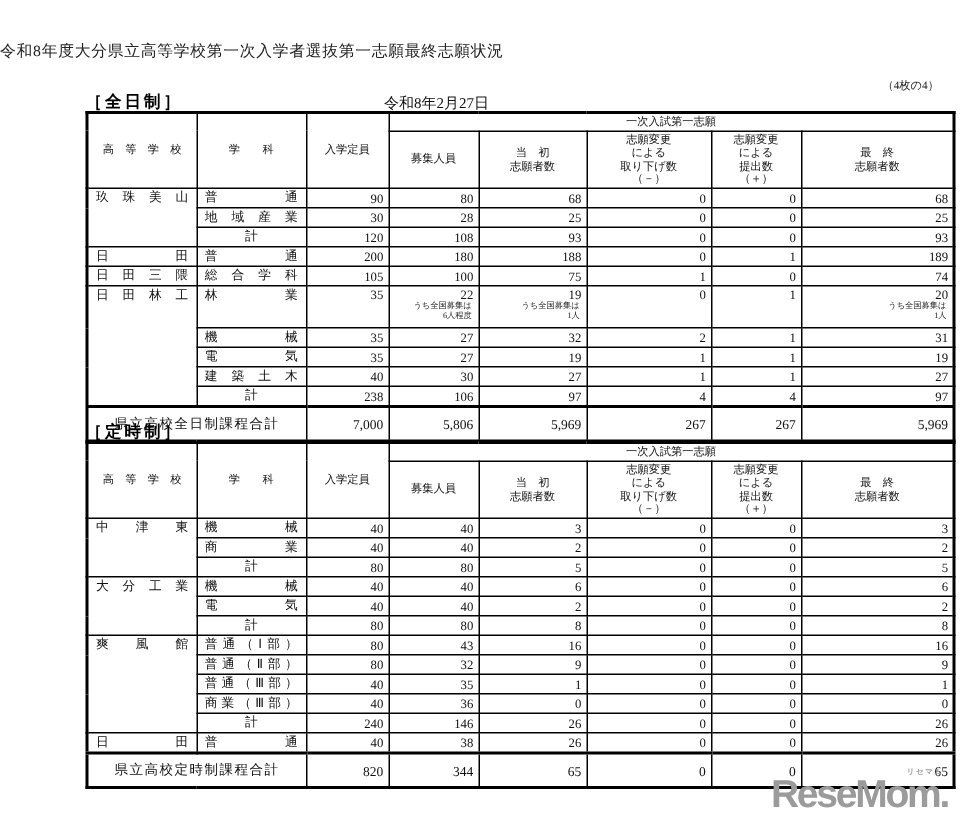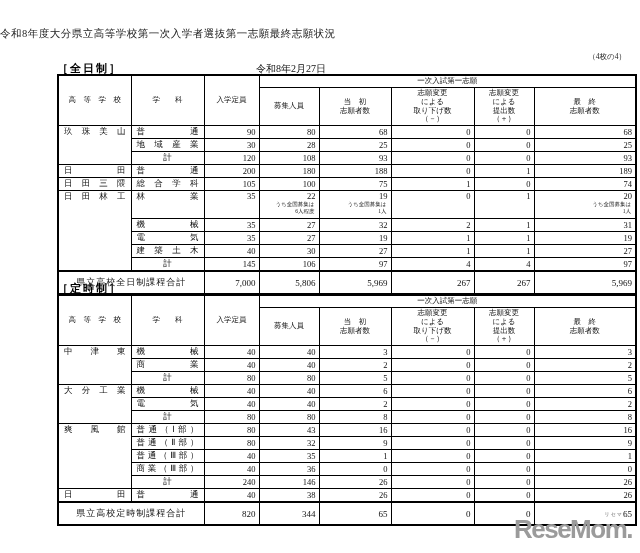--- a/index.html
+++ b/index.html
@@ -191,21 +191,21 @@
           <td class="dept just">建築土木</td>
           <td class="num">40</td>
           <td class="num">30</td>
           <td class="num">27</td>
           <td class="num">1</td>
           <td class="num">1</td>
           <td class="num">27</td>
         </tr>
         <tr class="r">
           <td class="dept sumcell">計</td>
-          <td class="num">145</td>
+          <td class="num">238</td>
           <td class="num">106</td>
           <td class="num">97</td>
           <td class="num">4</td>
           <td class="num">4</td>
           <td class="num">97</td>
         </tr>
         <tr class="total">
           <td class="total-label" colspan="2">県立高校全日制課程合計</td>
           <td class="num">7,000</td>
           <td class="num">5,806</td>

